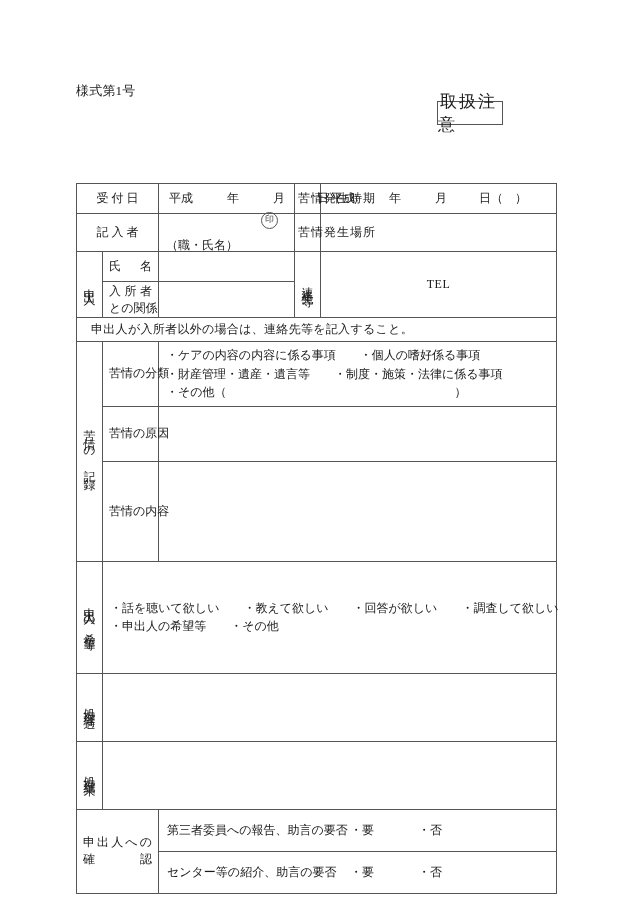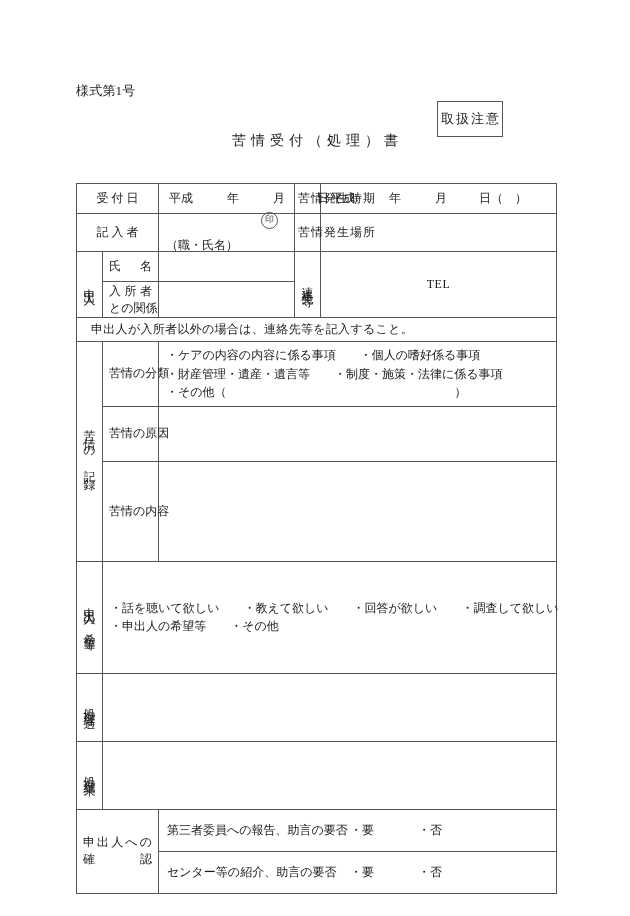--- a/index.html
+++ b/index.html
@@ -31,27 +31,27 @@
     font-size: 13px;
     letter-spacing: 0.2px;
     white-space: nowrap;
   }
 
   .handling-note {
     position: absolute;
     left: 437px;
     top: 101px;
     width: 66px;
-    height: 36px;
+    height: 24px;
     border: 1px solid #555;
     box-sizing: border-box;
     display: flex;
     align-items: center;
     justify-content: center;
-    font-size: 13px;
+    font-size: 17px;
     letter-spacing: 2px;
     text-indent: 2px;
   }
 
   .doc-title {
     position: absolute;
     left: 0;
     top: 132px;
     width: 630px;
     text-align: center;
@@ -210,21 +210,20 @@
 </style>
 </head>
 <body>
 
 <div class="page">
 
   <div class="form-no">様式第1号</div>
 
   <div class="handling-note">取扱注意</div>
 
-  <div class="doc-title">苦情受付（処理）書</div>
 
 
   <table class="tbl">
     <colgroup>
       <col style="width:26px">
       <col style="width:30px">
       <col style="width:26px">
       <col style="width:80px">
       <col style="width:56px">
       <col style="width:26px">

